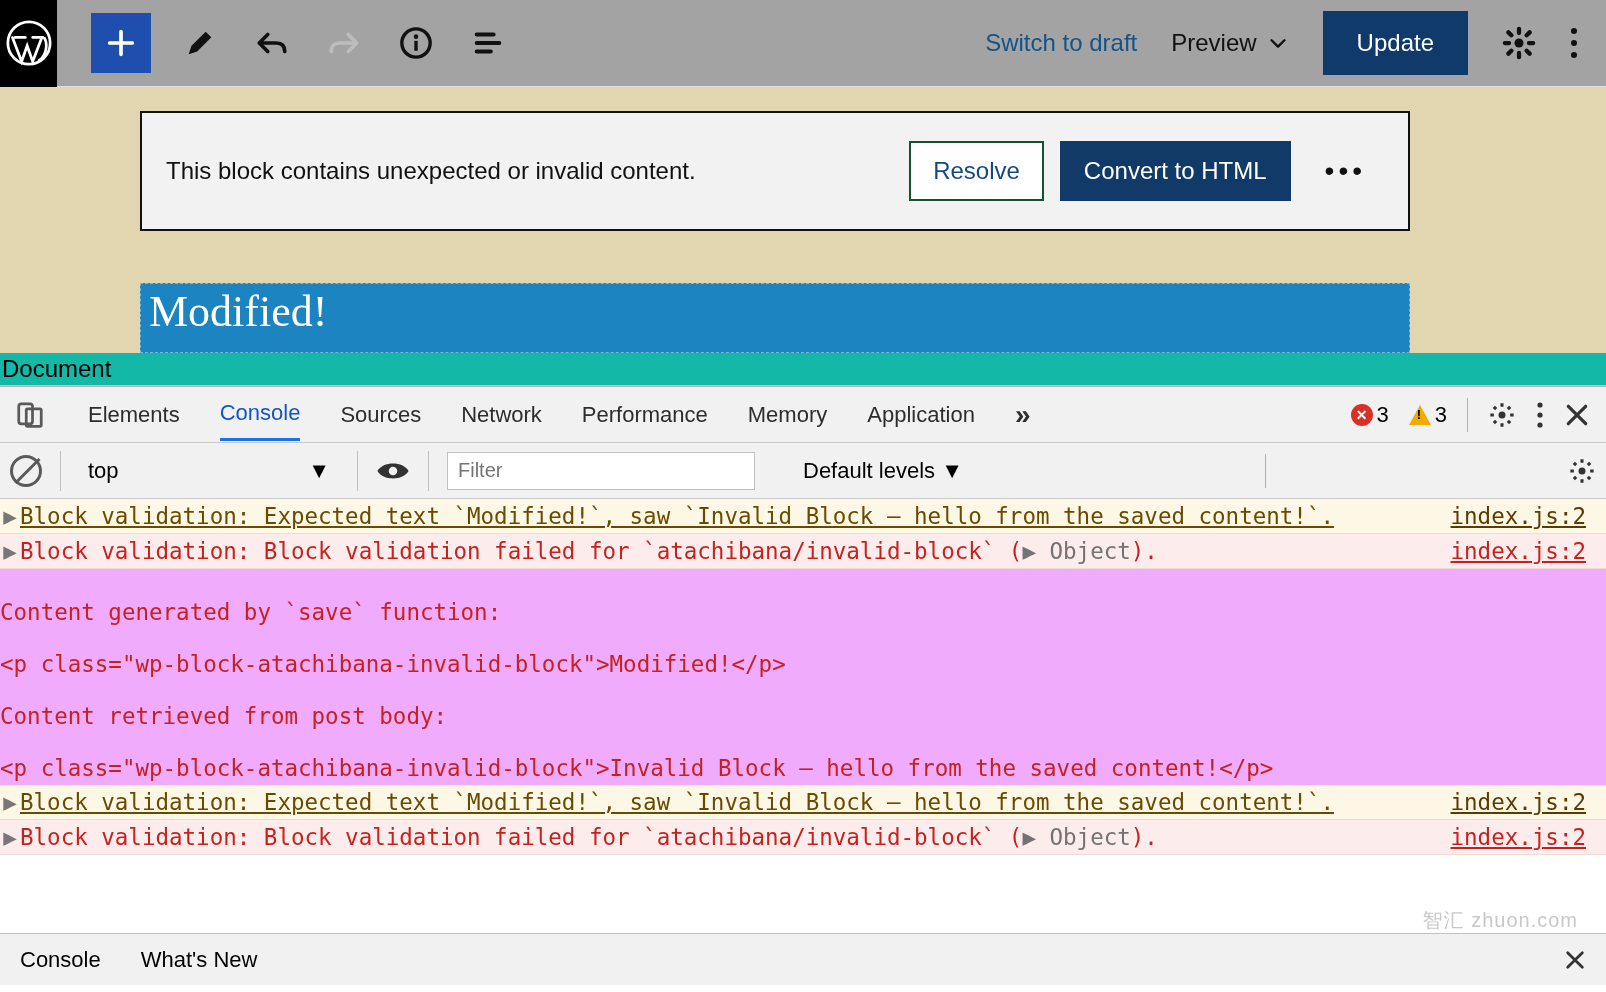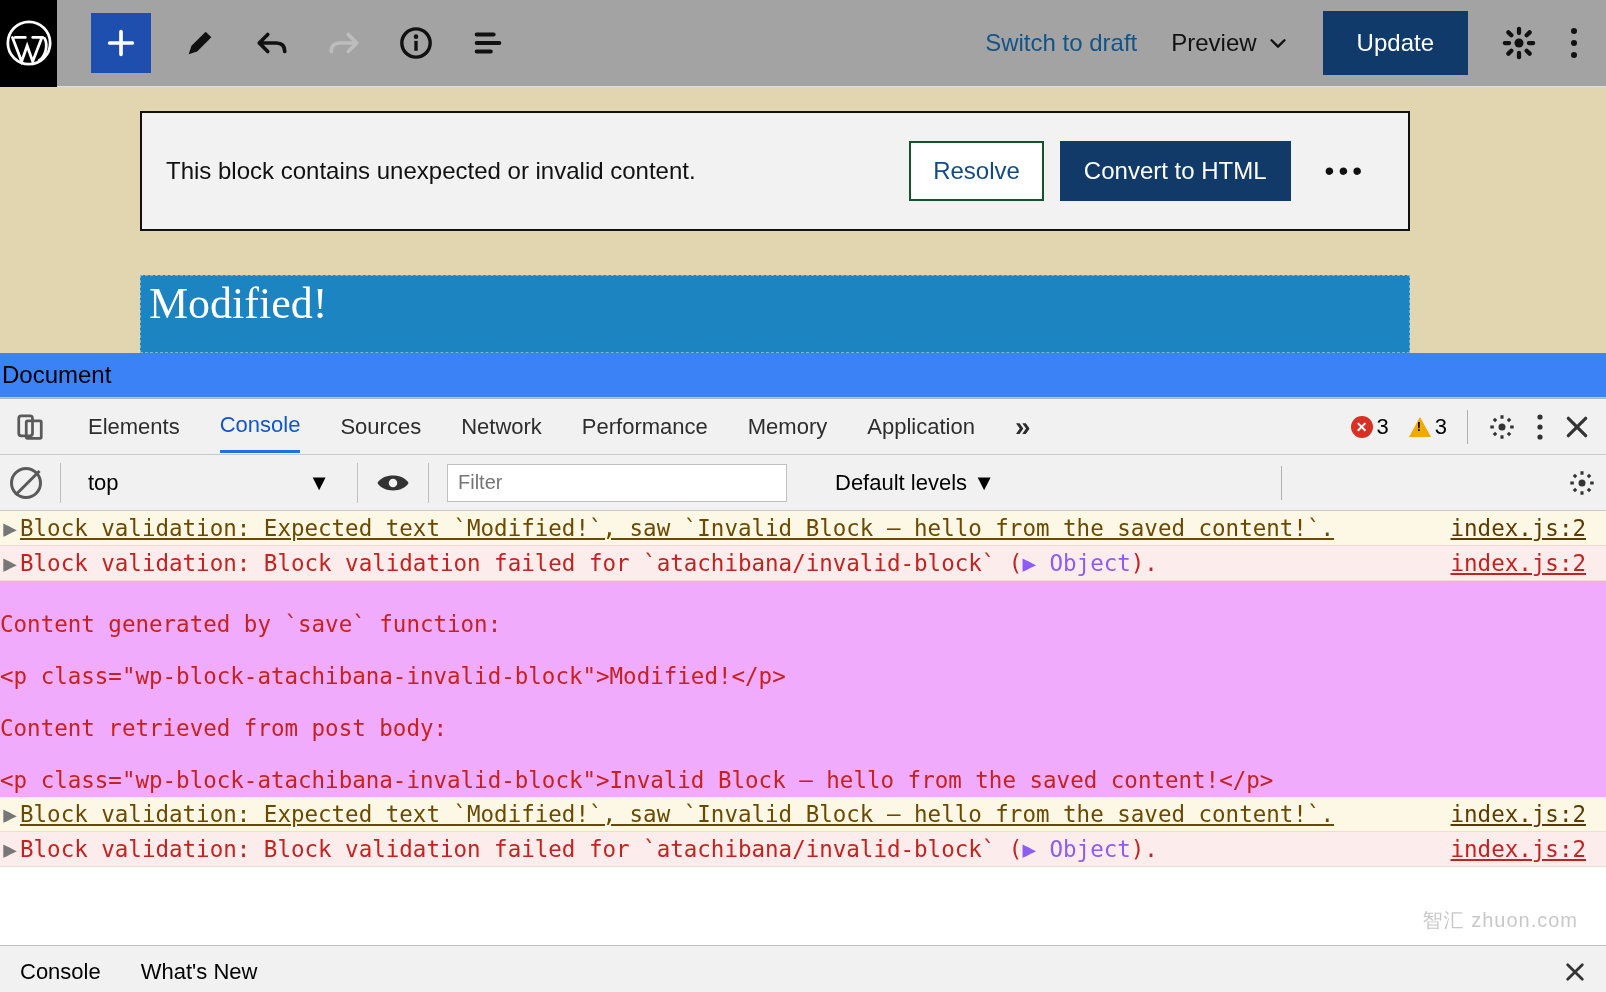--- a/index.html
+++ b/index.html
@@ -91,34 +91,34 @@
   padding: 14px 22px;
   cursor: pointer;
 }
 .wp-dots { font-size: 28px; letter-spacing: 4px; color: #111; cursor: pointer; padding: 0 18px; }
 
 .wp-block-selected {
   position: absolute;
   left: 140px;
   bottom: 0;
   width: 1270px;
-  height: 78px;
+  height: 70px;
   background: #1c84c1;
   border: 1px dashed rgba(255,255,255,0.4);
   color: #fff;
   font-family: "Times New Roman", serif;
   font-size: 44px;
   padding-left: 8px;
   line-height: 56px;
 }
 
 .doc-label {
   font-size: 24px;
-  padding: 8px 2px;
-  background:#3b82f6;
+  padding: 2px 2px;
+  background:#14b8a6;
   border-bottom: 1px solid #c3c3c3;
 }
 
 
 .dt {
   border-top: 1px solid #b5b5b5;
   font-size: 22px;
   display: flex;
   flex-direction: column;
   height: calc(992px - 87px - 266px - 40px);
@@ -152,21 +152,21 @@
   align-items: center;
   border-bottom: 1px solid #c9c9c9;
   padding: 0 10px;
   gap: 18px;
 }
 .dt-clear { width:32px;height:32px;border:3px solid #5a5a5a;border-radius:50%;position:relative; }
 .dt-clear::after{content:"";position:absolute;left:13px;top:-4px;width:3px;height:34px;background:#5a5a5a;transform:rotate(45deg);}
 .dt-filterbar .sep { width:1px;height:40px;background:#c0c0c0; }
 .dt-ctx { font-size:22px; display:flex; align-items:center; gap:12px; border:1px solid transparent; padding:4px 8px; width:260px; justify-content:space-between;}
 .dt-eye { width:34px; }
-.dt-filter-input { width:340px;height:38px;border:1px solid #c0c0c0;background:#fff;font-size:20px;padding:0 10px;color:#888; }
+.dt-filter-input { width:308px;height:38px;border:1px solid #c0c0c0;background:#fff;font-size:20px;padding:0 10px;color:#888; }
 .dt-levels { font-size:22px; display:flex; align-items:center; margin-left:30px;}
 .dt-gear-right { margin-left:auto; }
 
 .dt-console {
   flex: 1;
   overflow: hidden;
   font-family: Menlo, Consolas, monospace;
   font-size: 22.5px;
 }
 .dt-row {
@@ -176,21 +176,21 @@
   border-bottom: 1px solid #f1dada;
   position: relative;
 }
 .dt-row.warn { background: #fdf7e5; color: #5c3b00;}
 .dt-row.warn .msg { color: #6a4a00; text-decoration: underline;}
 .dt-row.err  { background: #fdecec; color: #c5221f; }
 .dt-row.block { background:#f0abfc; color:#c5221f; border-bottom:none; }
 .dt-row .arrow { width:20px; text-align:center; color:#777; }
 .dt-row .msg { flex:1; white-space: pre; overflow:hidden; }
 .dt-row .src { text-decoration: underline; color: inherit; padding-right:14px;}
-.dt-object-toggle { color:#8b5cf6; }
+.dt-object-toggle { color:#737373; }
 
 .dt-drawer {
   height: 52px;
   border-top: 1px solid #c2c2c2;
   background: #f1f1f1;
   display: flex; align-items: center; gap: 40px;
   padding: 0 20px;
   font-size: 22px;
 }
 .dt-drawer .tab { cursor:pointer; }

